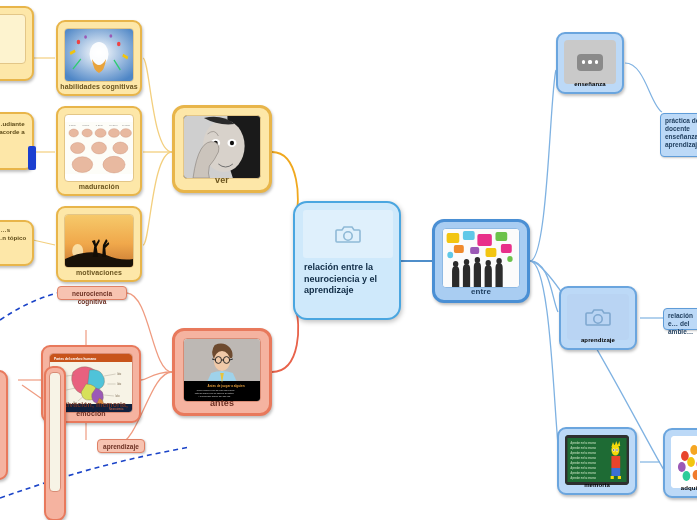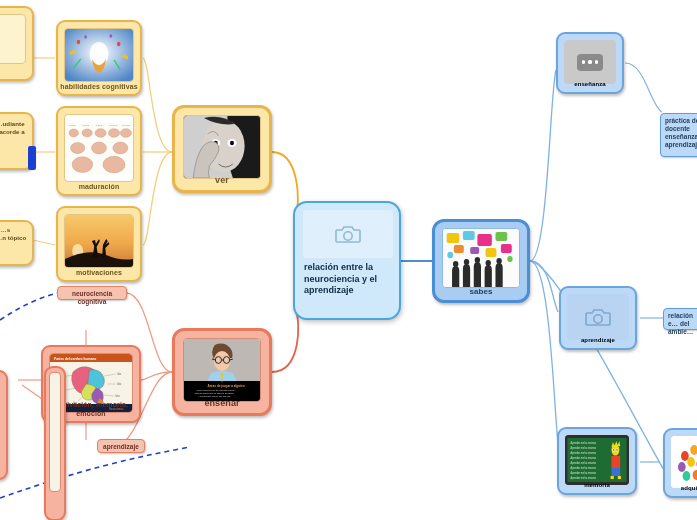--- a/index.html
+++ b/index.html
@@ -296,21 +296,21 @@
         <path d="M40 34 l2 10 l2 -10z" fill="#e8c33c"></path>
         <rect x="36" y="42" width="12" height="0" fill="#e8c33c"></rect>
         <text x="26" y="48" font-size="3.4" fill="#e8a13c" font-weight="bold">Antes de juzgar a alguien</text>
         <g fill="#d8d8d8" font-size="2.1">
           <text x="14" y="52">conoce primero lo que ha vivido esa persona</text>
           <text x="12" y="55">antes de juzgar lo que no sabes de su historia</text>
           <text x="16" y="58">y recuerda que siempre hay algo mas</text>
         </g>
       </svg>
     </div>
-    <div class="cap" style="font-size:9px;bottom:5px;">ensenar</div>
+    <div class="cap" style="font-size:9px;bottom:5px;">antes</div>
   </div>
 
   <div class="node n-blue" style="left:432px;top:219px;width:98px;height:84px;border-radius:12px;border-width:3px;">
     <div class="thumb" style="height:58px;left:7px;top:6px;right:7px;background:#fff;">
       <svg class="pic" viewBox="0 0 84 58" preserveAspectRatio="none">
         <rect width="84" height="58" fill="#fbfbfb"></rect>
         <g>
           <rect x="4" y="4" width="14" height="10" rx="2" fill="#f2c511"></rect>
           <rect x="22" y="2" width="13" height="9" rx="2" fill="#5fc8e8"></rect>
           <rect x="38" y="5" width="16" height="12" rx="2" fill="#e8308a"></rect>
@@ -329,21 +329,21 @@
           <path d="M46 58 l0 -17 q0 -5 4 -5 q4 0 4 5 l0 17z"></path>
           <path d="M58 58 l0 -19 q0 -5 4 -5 q4 0 4 5 l0 19z"></path>
           <circle cx="14" cy="35" r="3"></circle>
             <circle cx="26" cy="33" r="3"></circle>
             <circle cx="38" cy="31" r="3"></circle>
           <circle cx="50" cy="34" r="3"></circle>
             <circle cx="62" cy="32" r="3"></circle>
         </g>
       </svg>
     </div>
-    <div class="cap" style="font-size:8px;bottom:4px;">sabes</div>
+    <div class="cap" style="font-size:8px;bottom:4px;">entre</div>
   </div>
 
   <div class="node n-blue-light" style="left:556px;top:32px;width:68px;height:62px;box-shadow:1px 2px 3px rgba(0,0,0,.25);">
     <div class="thumb" style="height:44px;background:#c9c9c9;border-color:#b4b4b4;display:flex;align-items:center;justify-content:center;">
       <div class="dots">
           <i></i>
           <i></i>
           <i></i>
         </div>
     </div>

